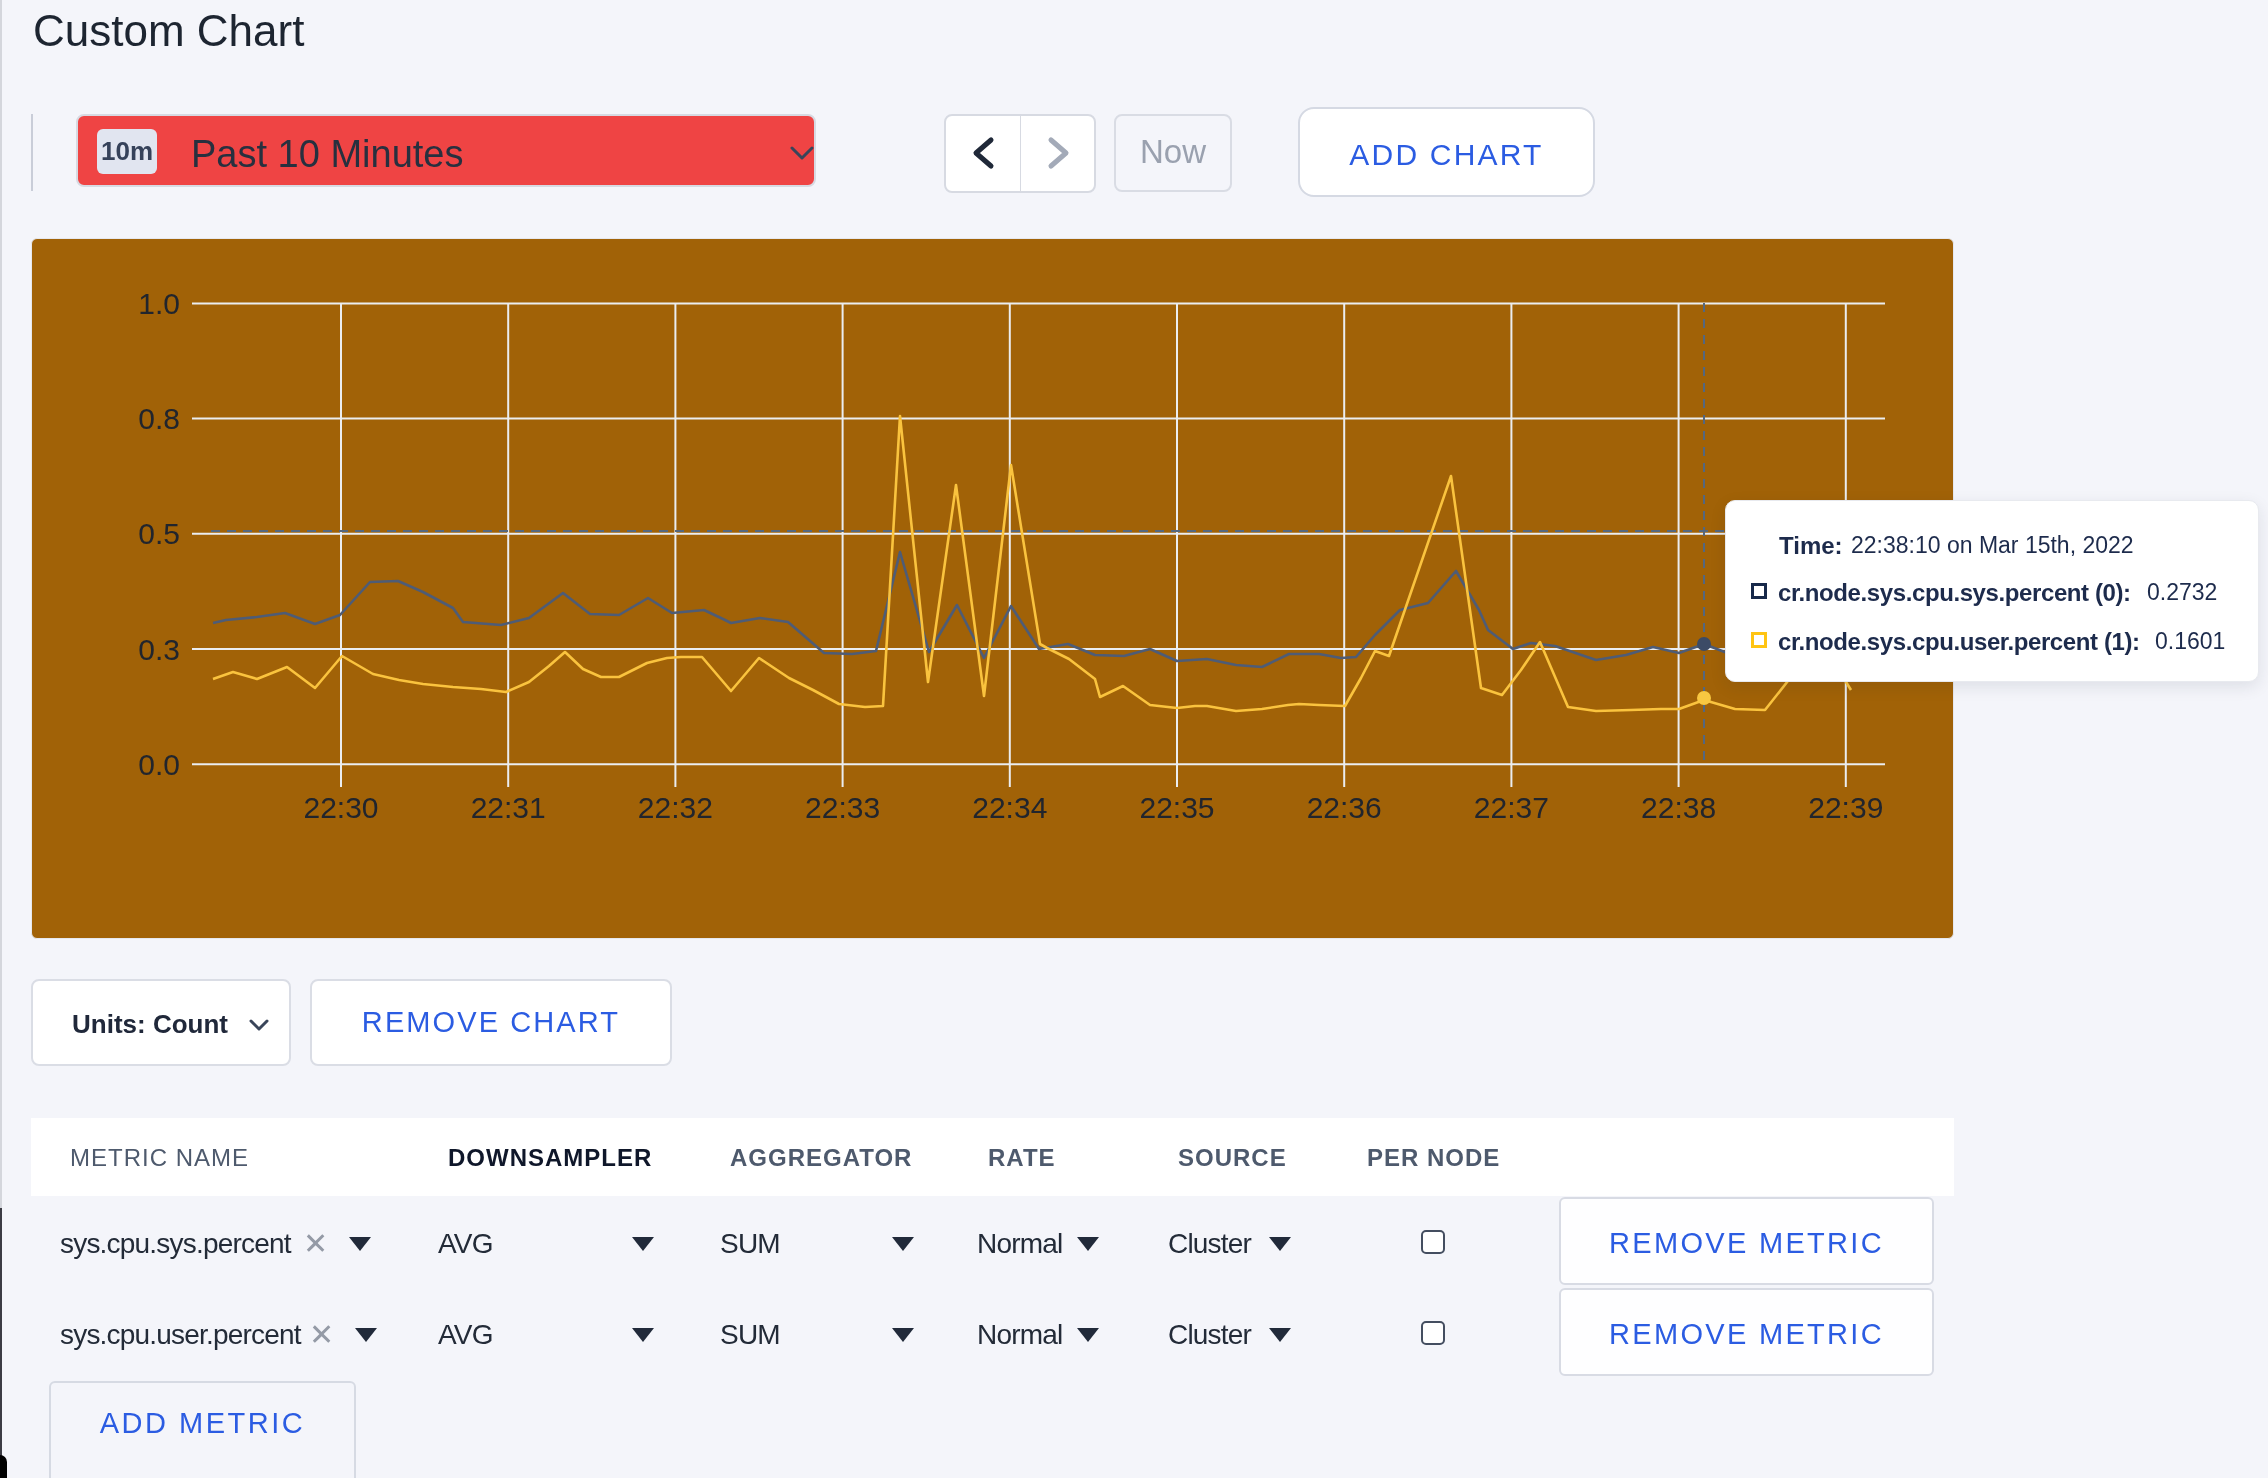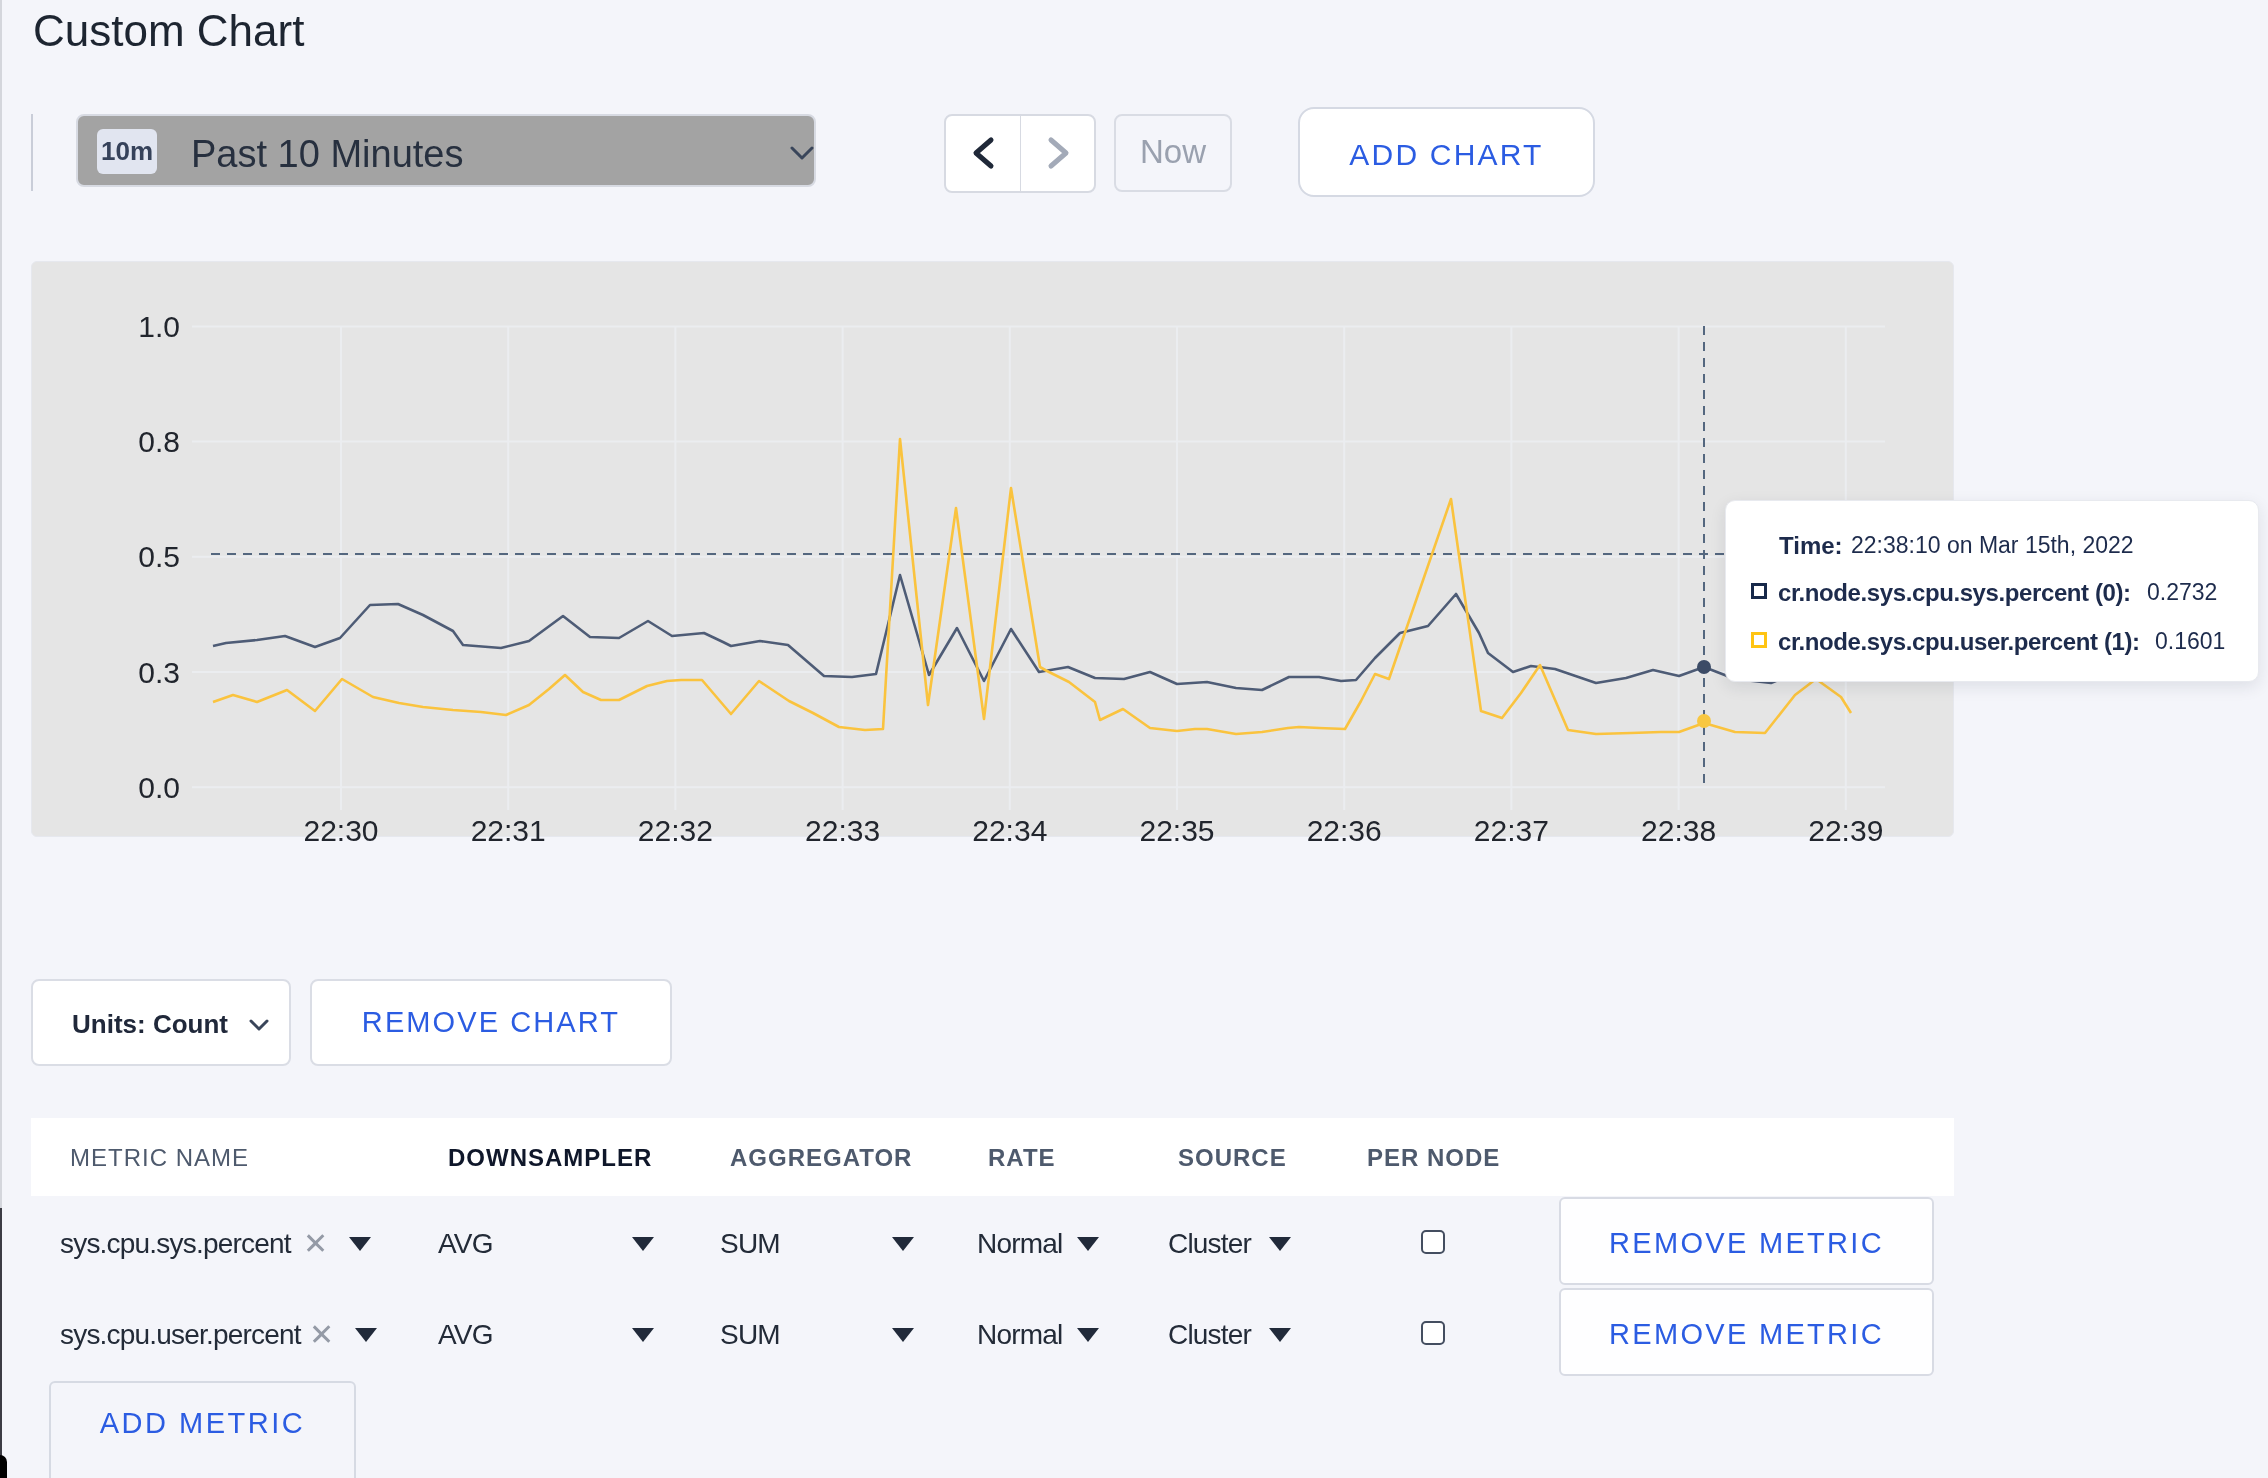--- a/index.html
+++ b/index.html
@@ -4,21 +4,21 @@
 *{margin:0;padding:0;box-sizing:border-box}
 html,body{width:2268px;height:1478px;background:#f4f5fa;font-family:"Liberation Sans",sans-serif;position:relative;overflow:hidden}
 .abs{position:absolute}
 .rowtxt{position:absolute;font-size:28px;letter-spacing:-0.8px;line-height:1;color:#232b38}
 </style></head>
 <body>
 <div class="abs" style="left:33px;top:9px;font-size:44px;line-height:1;color:#1d2531">Custom Chart</div>
 
 <div class="abs" style="left:31px;top:114px;width:2px;height:77px;background:#c9cdd8"></div>
 
-<div class="abs" style="left:76px;top:114px;width:740px;height:73px;background:#a3a3a3;border:2px solid #d7dae2;border-radius:8px">
+<div class="abs" style="left:76px;top:114px;width:740px;height:73px;background:#ef4444;border:2px solid #d7dae2;border-radius:8px">
   <div class="abs" style="left:19px;top:13px;width:60px;height:45px;background:#e1e5f0;border-radius:6px;text-align:center;line-height:45px;font-size:26px;font-weight:700;color:#36425a">10m</div>
   <div class="abs" style="left:113px;top:19px;font-size:38px;line-height:1;color:#27303f">Past 10 Minutes</div>
   <div class="abs" style="left:712px;top:30px"><svg width="24" height="14" viewBox="0 0 24 14">
         <path d="M2 2 L12 12 L22 2" fill="none" stroke="#39455a" stroke-width="3" stroke-linecap="round" stroke-linejoin="round"></path>
       </svg></div>
 </div>
 
 <div class="abs" style="left:944px;top:114px;width:152px;height:79px;background:#fff;border:2px solid #d7dae2;border-radius:8px">
   <div class="abs" style="left:74px;top:0px;width:1px;height:75px;background:#d7dae2"></div>
   <div class="abs" style="left:24px;top:20px"><svg width="26" height="34" viewBox="0 0 26 34">
@@ -26,21 +26,21 @@
       </svg></div>
   <div class="abs" style="left:100px;top:20px"><svg width="26" height="34" viewBox="0 0 26 34">
         <path d="M5 4 L20 17 L5 30" fill="none" stroke="#a3aab8" stroke-width="5" stroke-linecap="round" stroke-linejoin="round"></path>
       </svg></div>
 </div>
 
 <div class="abs" style="left:1114px;top:114px;width:118px;height:78px;border:2px solid #d9dce4;border-radius:8px;text-align:center;line-height:72px;font-size:33px;color:#9aa1af">Now</div>
 
 <div class="abs" style="left:1298px;top:107px;width:297px;height:90px;background:#fff;border:2px solid #d5d9e3;border-radius:16px;text-align:center;line-height:91px;font-size:30px;color:#2b5ce2;letter-spacing:2.2px">ADD CHART</div>
 
-<div class="abs" style="left:31px;top:261px;width:1923px;height:576px;background:#e5e5e5;border:1px solid #e6e8ee;border-radius:6px">
+<div class="abs" style="left:31px;top:238px;width:1923px;height:701px;background:#a16207;border:1px solid #e6e8ee;border-radius:6px">
 <svg width="1923" height="660" viewBox="31 251 1923 660" style="position:absolute;left:0;top:0" font-family="Liberation Sans, sans-serif">
 <line x1="191" y1="315.4" x2="1884" y2="315.4" stroke="#ebedf0" stroke-width="2"></line>
       <line x1="191" y1="430.6" x2="1884" y2="430.6" stroke="#ebedf0" stroke-width="2"></line>
       <line x1="191" y1="545.8" x2="1884" y2="545.8" stroke="#ebedf0" stroke-width="2"></line>
       <line x1="191" y1="661.0" x2="1884" y2="661.0" stroke="#ebedf0" stroke-width="2"></line>
       <line x1="191" y1="776.2" x2="1884" y2="776.2" stroke="#ebedf0" stroke-width="2"></line>
       <line x1="340" y1="315" x2="340" y2="799" stroke="#ebedf0" stroke-width="2"></line>
       <line x1="507.2" y1="315" x2="507.2" y2="799" stroke="#ebedf0" stroke-width="2"></line>
       <line x1="674.4" y1="315" x2="674.4" y2="799" stroke="#ebedf0" stroke-width="2"></line>
       <line x1="841.6" y1="315" x2="841.6" y2="799" stroke="#ebedf0" stroke-width="2"></line>

